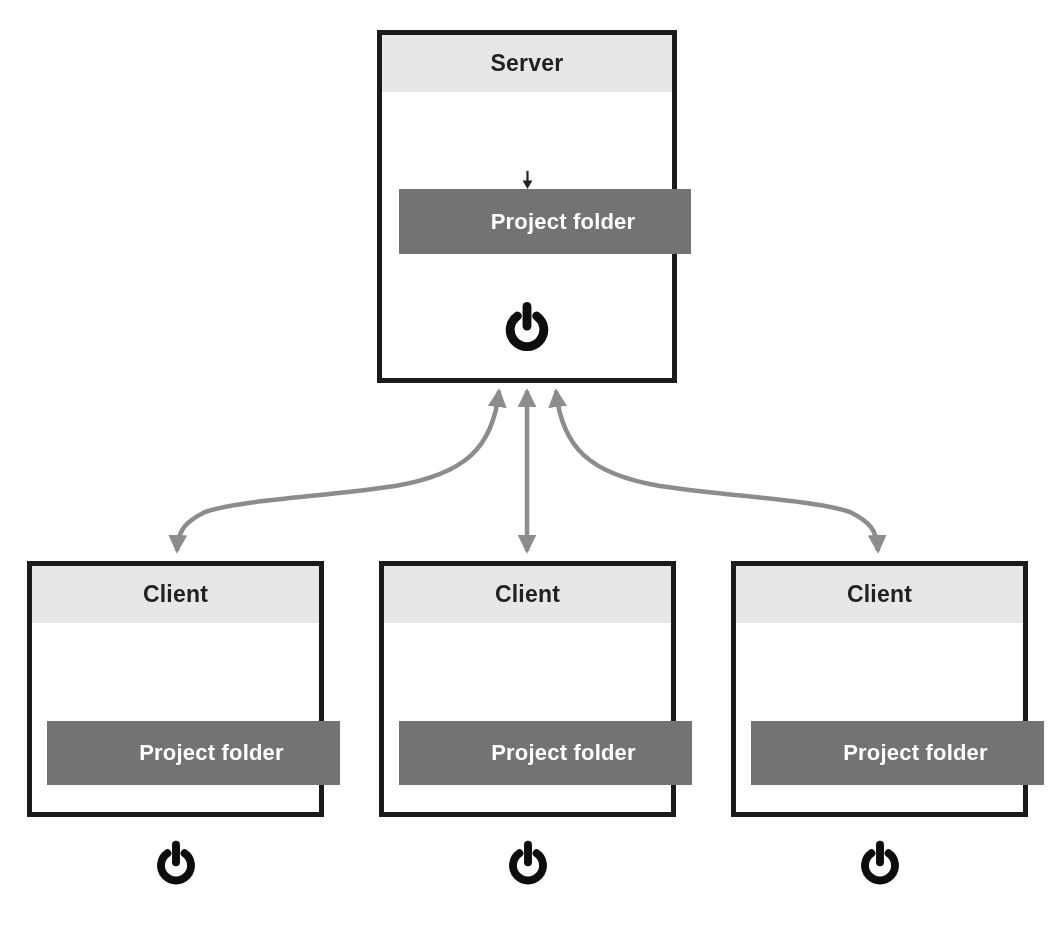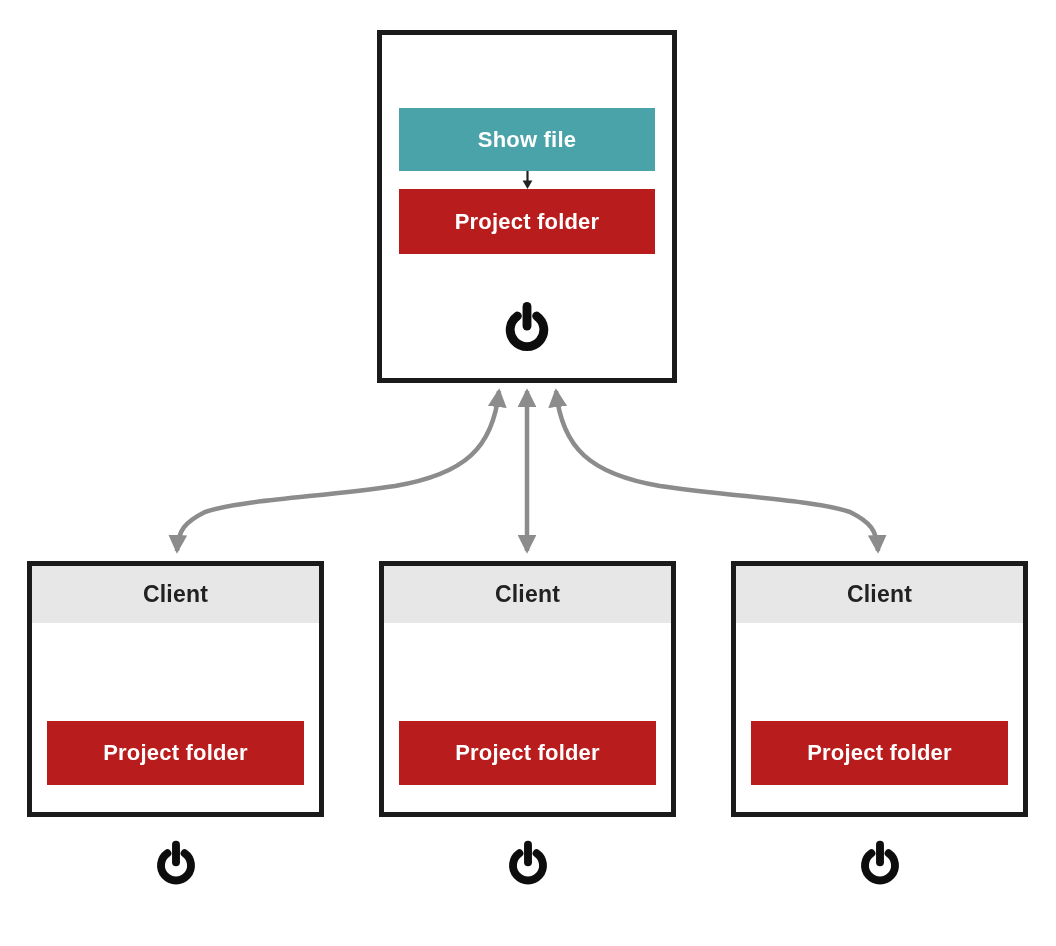--- a/index.html
+++ b/index.html
@@ -7,21 +7,21 @@
   .stage{position:relative;width:1056px;height:946px;background:#ffffff;overflow:hidden;}
 
   .node{position:absolute;box-sizing:border-box;border:5px solid #1b1b1b;background:#ffffff;}
   .node-header{position:absolute;left:0;top:0;right:0;height:57px;background:#e7e7e7;
     display:flex;align-items:center;justify-content:center;
     font-size:23px;font-weight:bold;color:#212121;letter-spacing:.2px;}
 
   .btn{position:absolute;display:flex;align-items:center;justify-content:center;
     color:#ffffff;font-size:22px;font-weight:bold;border:none;cursor:pointer;letter-spacing:.2px;}
   .btn-teal{background:#4aa3a8;}
-  .btn-orange{background:#b91c1c;}
+  .btn-orange{background:#737373;padding-left:36px;}
 
   .server-box{left:377px;top:30px;width:300px;height:353px;}
   .server-box .btn-teal{left:17px;top:73px;width:256px;height:63px;}
   .server-box .flow-arrow{position:absolute;left:0;right:0;top:135px;height:20px;
     display:flex;align-items:center;justify-content:center;}
   .server-box .btn-orange{left:17px;top:154px;width:256px;height:65px;}
   .server-box .power{position:absolute;left:0;right:0;top:264px;display:flex;justify-content:center;}
 
   .client-box{top:561px;width:297px;height:256px;}
   .client-left{left:27px;}
@@ -42,22 +42,22 @@
       <marker id="ah" viewBox="0 0 10 10" refX="8.5" refY="5" markerWidth="4.2" markerHeight="4.2" orient="auto-start-reverse" markerUnits="strokeWidth">
         <path d="M0,0 L10,5 L0,10 z" fill="#8c8c8c"></path>
       </marker>
     </defs>
     <path d="M 499,391 C 493,448 465,474 395,486 C 320,497 240,500 205,512 C 185,522 178,530 177,551" fill="none" stroke="#8c8c8c" stroke-width="4.5" marker-start="url(#ah)" marker-end="url(#ah)"></path>
     <path d="M 527,391 L 527,551" fill="none" stroke="#8c8c8c" stroke-width="4.5" marker-start="url(#ah)" marker-end="url(#ah)"></path>
     <path d="M 556,391 C 562,448 590,474 660,486 C 735,497 815,500 850,512 C 870,522 877,530 878,551" fill="none" stroke="#8c8c8c" stroke-width="4.5" marker-start="url(#ah)" marker-end="url(#ah)"></path>
   </svg>
 
   <div class="node server-box">
+    <div class="node-header">Server</div>
 
-    <div class="btn btn-teal">Show file</div>
 
     <div class="flow-arrow">
       <svg width="15" height="20" viewBox="0 0 16 22">
         <line x1="8" y1="1" x2="8" y2="13" stroke="#222222" stroke-width="2.4"></line>
         <polygon points="2.6,11.5 13.4,11.5 8,21" fill="#222222"></polygon>
       </svg>
     </div>
 
     <div class="btn btn-orange">Project folder</div>
 

